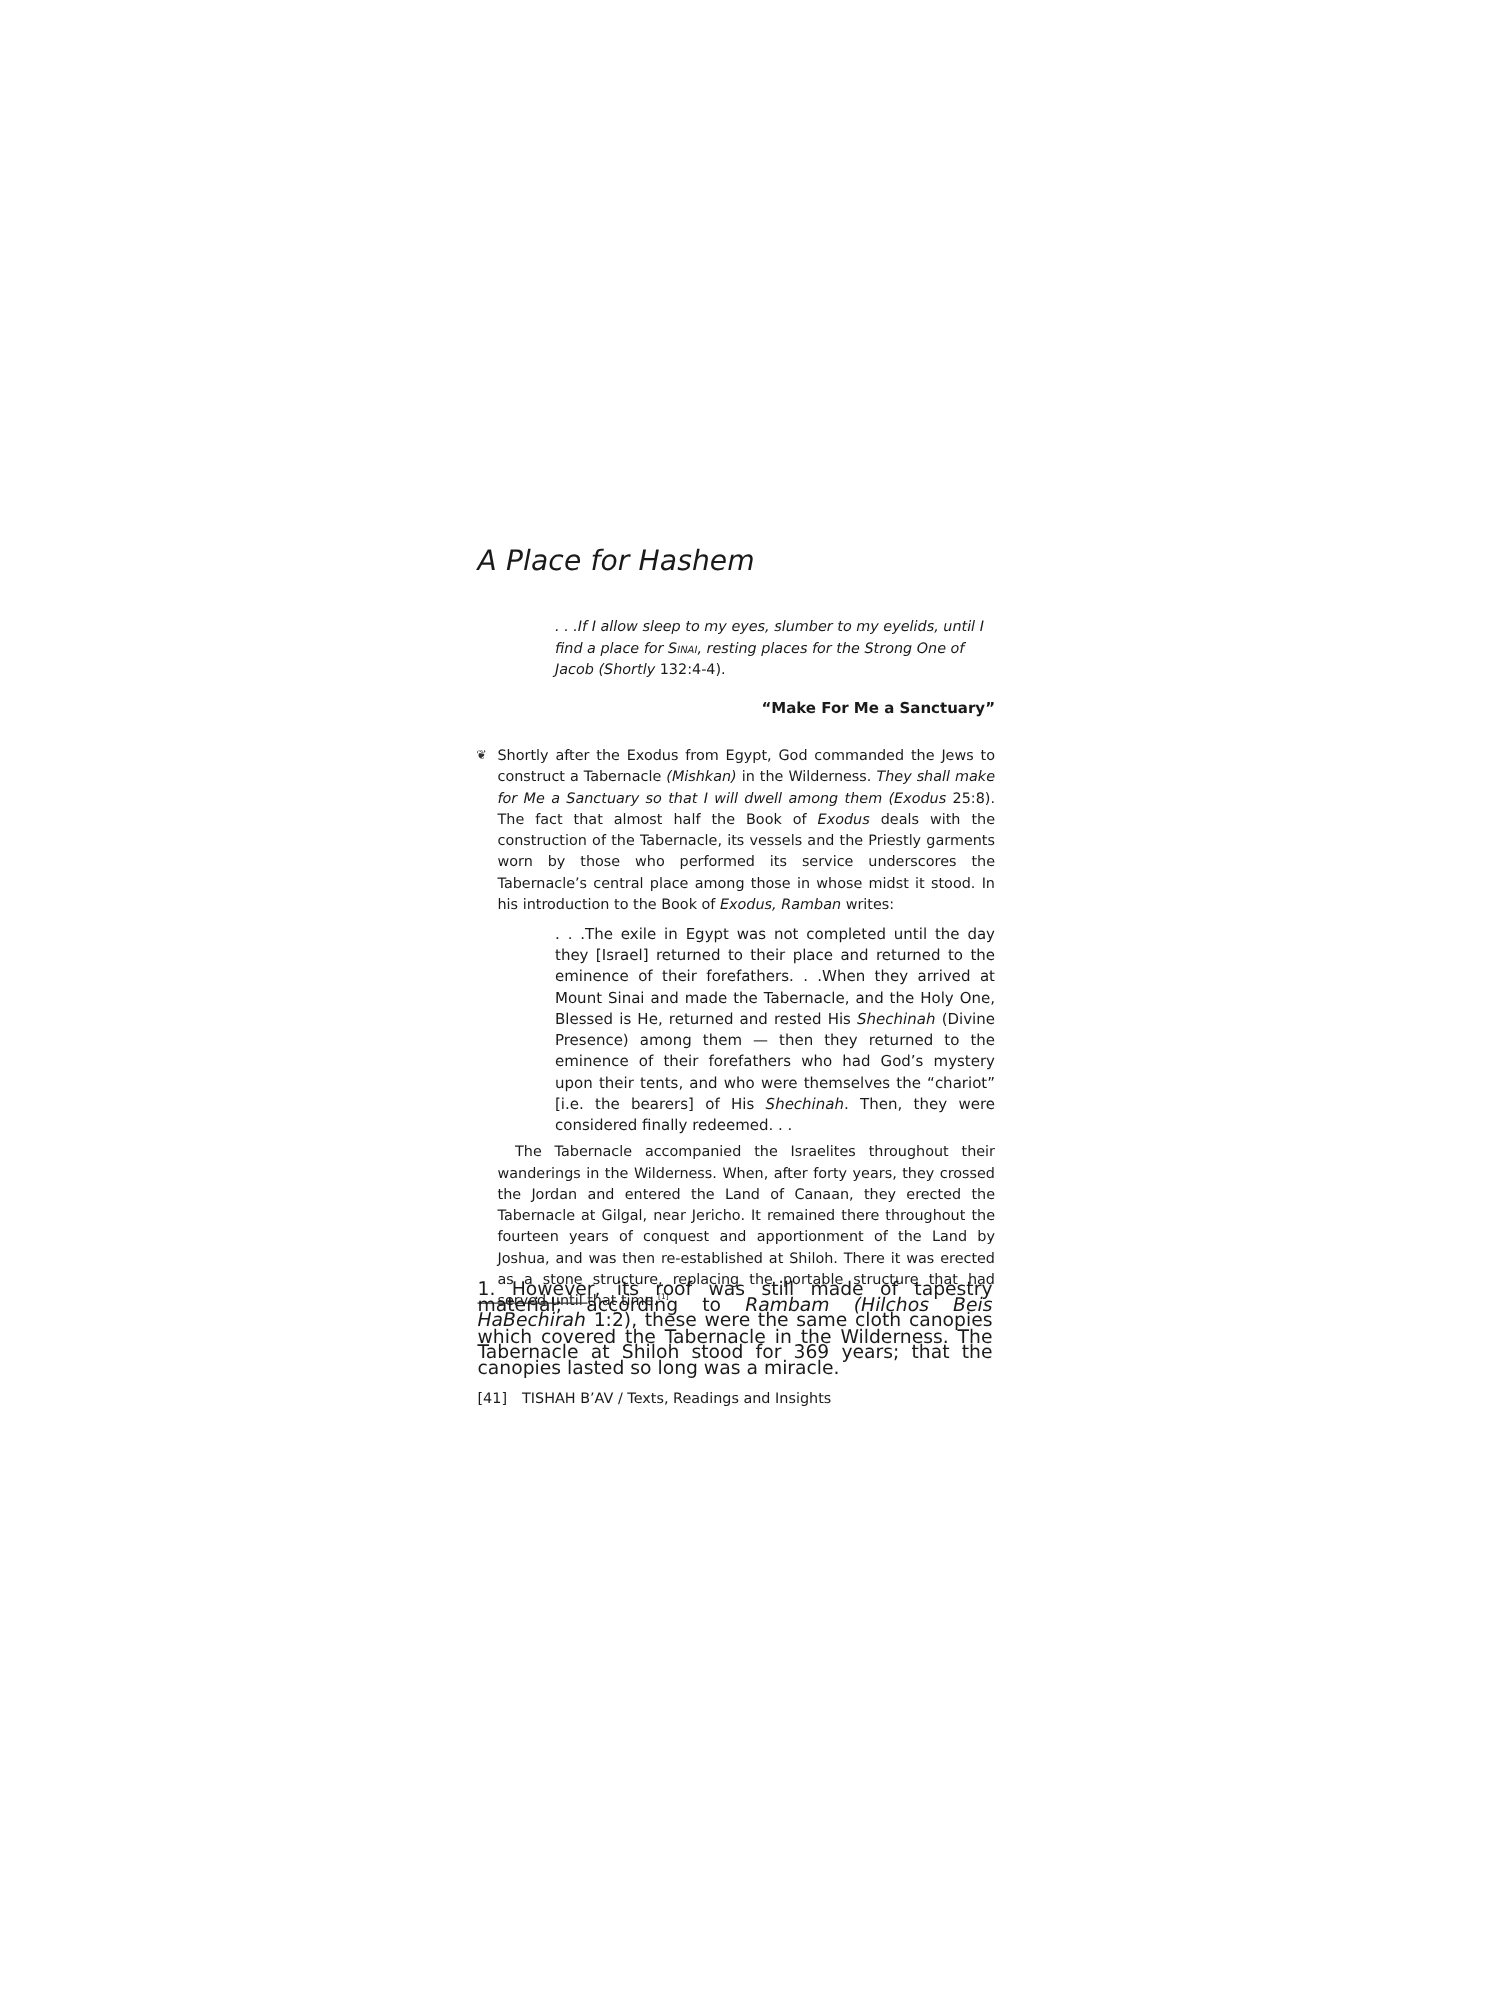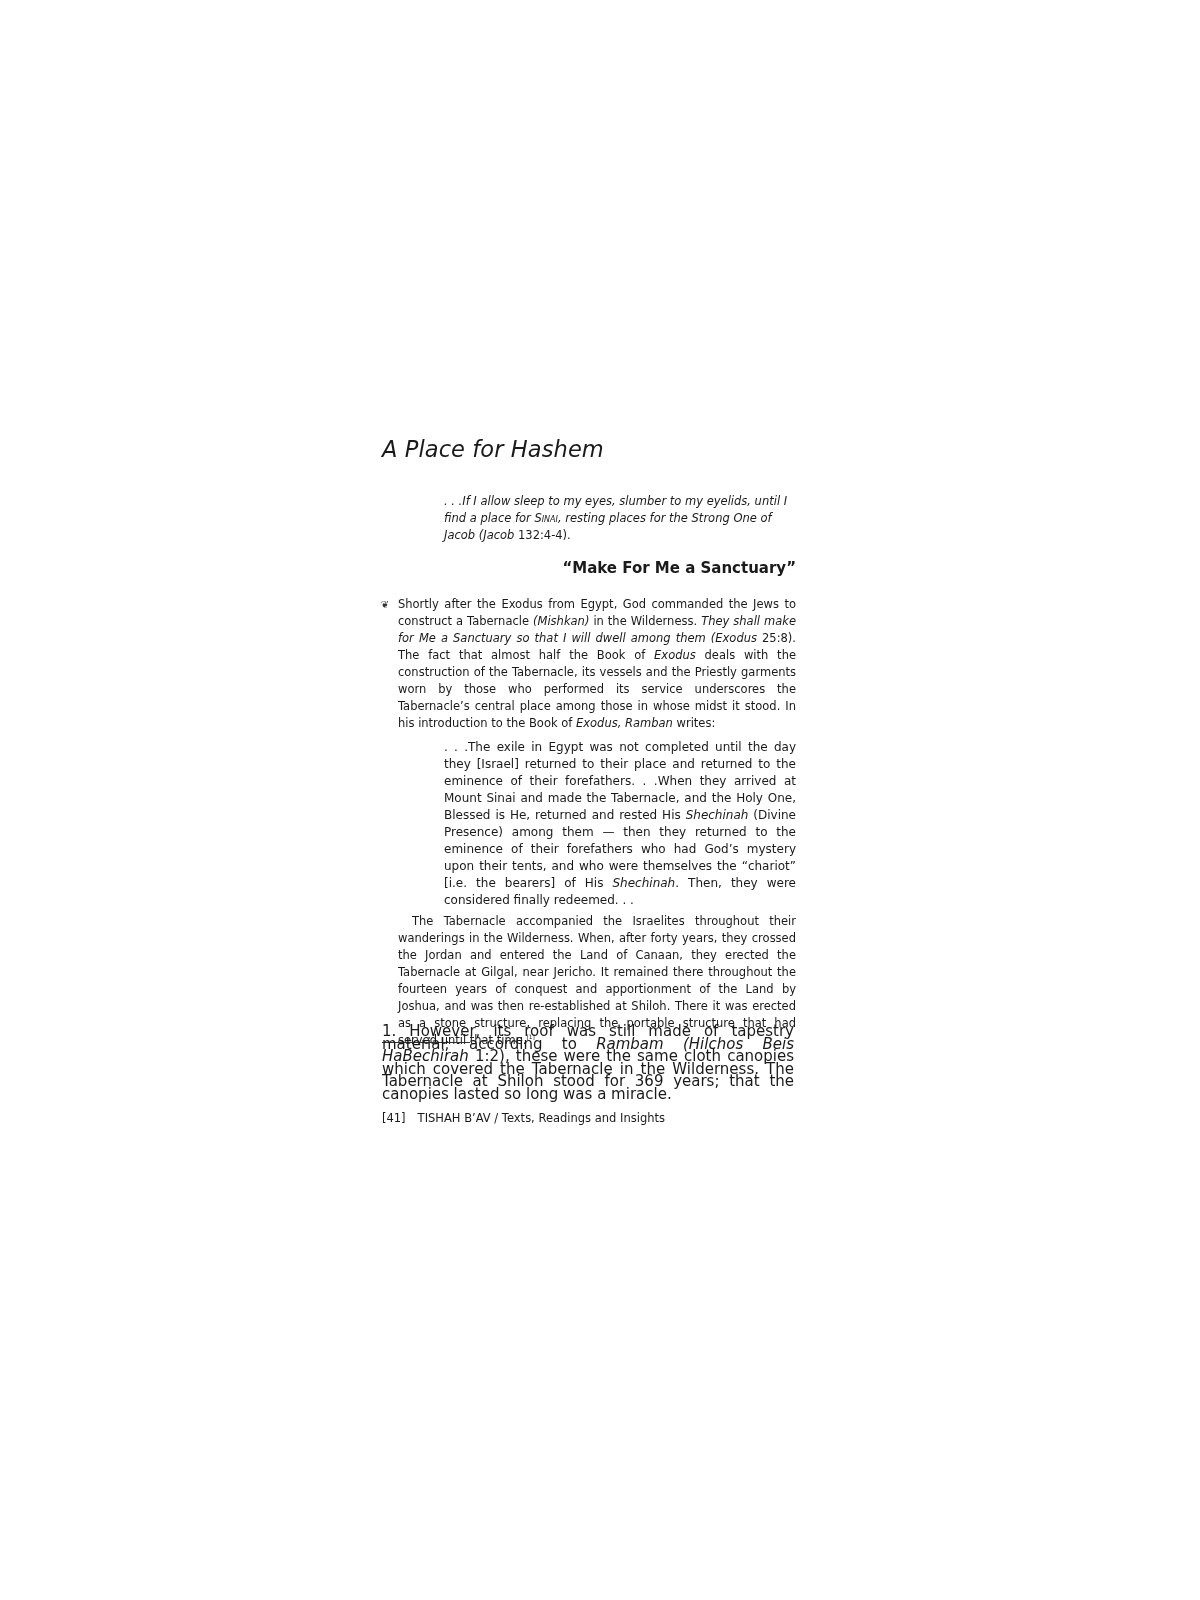--- a/index.html
+++ b/index.html
@@ -45,21 +45,21 @@
     .epigraph .sc {
       font-variant: small-caps;
     }
     .epigraph .roman {
       font-style: normal;
     }
     .section-title {
       position: absolute;
       right: 14px;
       top: 129px;
-      font-size: 15px;
+      font-size: 12px;
       margin: 0;
       white-space: nowrap;
     }
     .body-text {
       font-size: 11.5px;
       line-height: 17px;
       text-align: justify;
       margin: 0;
     }
     .para1 {
@@ -131,21 +131,21 @@
       line-height: 0;
     }
   </style>
 </head>
 <body>
 
 <div class="page">
 
   <h1 class="chapter-title">A Place for Hashem</h1>
 
-  <p class="epigraph"><span>. . .If I allow sleep to my eyes, slumber to my eyelids, until I find a place for </span><span class="sc">Sinai</span><span>, resting places for the Strong One of Jacob (</span><span>Jacob</span><span class="roman"> 132:4-4).</span></p>
+  <p class="epigraph"><span>. . .If I allow sleep to my eyes, slumber to my eyelids, until I find a place for </span><span class="sc">Sinai</span><span>, resting places for the Strong One of Jacob (</span><span>Shortly</span><span class="roman"> 132:4-4).</span></p>
 
   <h2 class="section-title">“Make For Me a Sanctuary”</h2>
 
   <p class="body-text para1"><span class="ornament">❦</span><span>Shortly after the Exodus from Egypt, God commanded the Jews to construct a Tabernacle </span><i>(Mishkan)</i><span> in the Wilderness. </span><i>They shall make for Me a Sanctuary so that I will dwell among them (Exodus</i><span> 25:8). The fact that almost half the Book of </span><i>Exodus</i><span> deals with the construction of the Tabernacle, its vessels and the Priestly garments worn by those who performed its service underscores the Tabernacle’s central place among those in whose midst it stood. In his introduction to the Book of </span><i>Exodus, Ramban</i><span> writes:</span></p>
 
   <p class="blockquote"><span>. . .The exile in Egypt was not completed until the day they [Israel] returned to their place and returned to the eminence of their forefathers. . .When they arrived at Mount Sinai and made the Tabernacle, and the Holy One, Blessed is He, returned and rested His </span><i>Shechinah</i><span> (Divine Presence) among them — then they returned to the eminence of their forefathers who had God’s mystery upon their tents, and who were themselves the “chariot” [i.e. the bearers] of His </span><i>Shechinah</i><span>. Then, they were considered finally redeemed. . .</span></p>
 
   <p class="body-text para2"><span>The Tabernacle accompanied the Israelites throughout their wanderings in the Wilderness. When, after forty years, they crossed the Jordan and entered the Land of Canaan, they erected the Tabernacle at Gilgal, near Jericho. It remained there throughout the fourteen years of conquest and apportionment of the Land by Joshua, and was then re-established at Shiloh. There it was erected as a stone structure, replacing the portable structure that had served until that time.</span><sup class="fnref">[1]</sup></p>
 
   <div class="fn-rule"></div>

